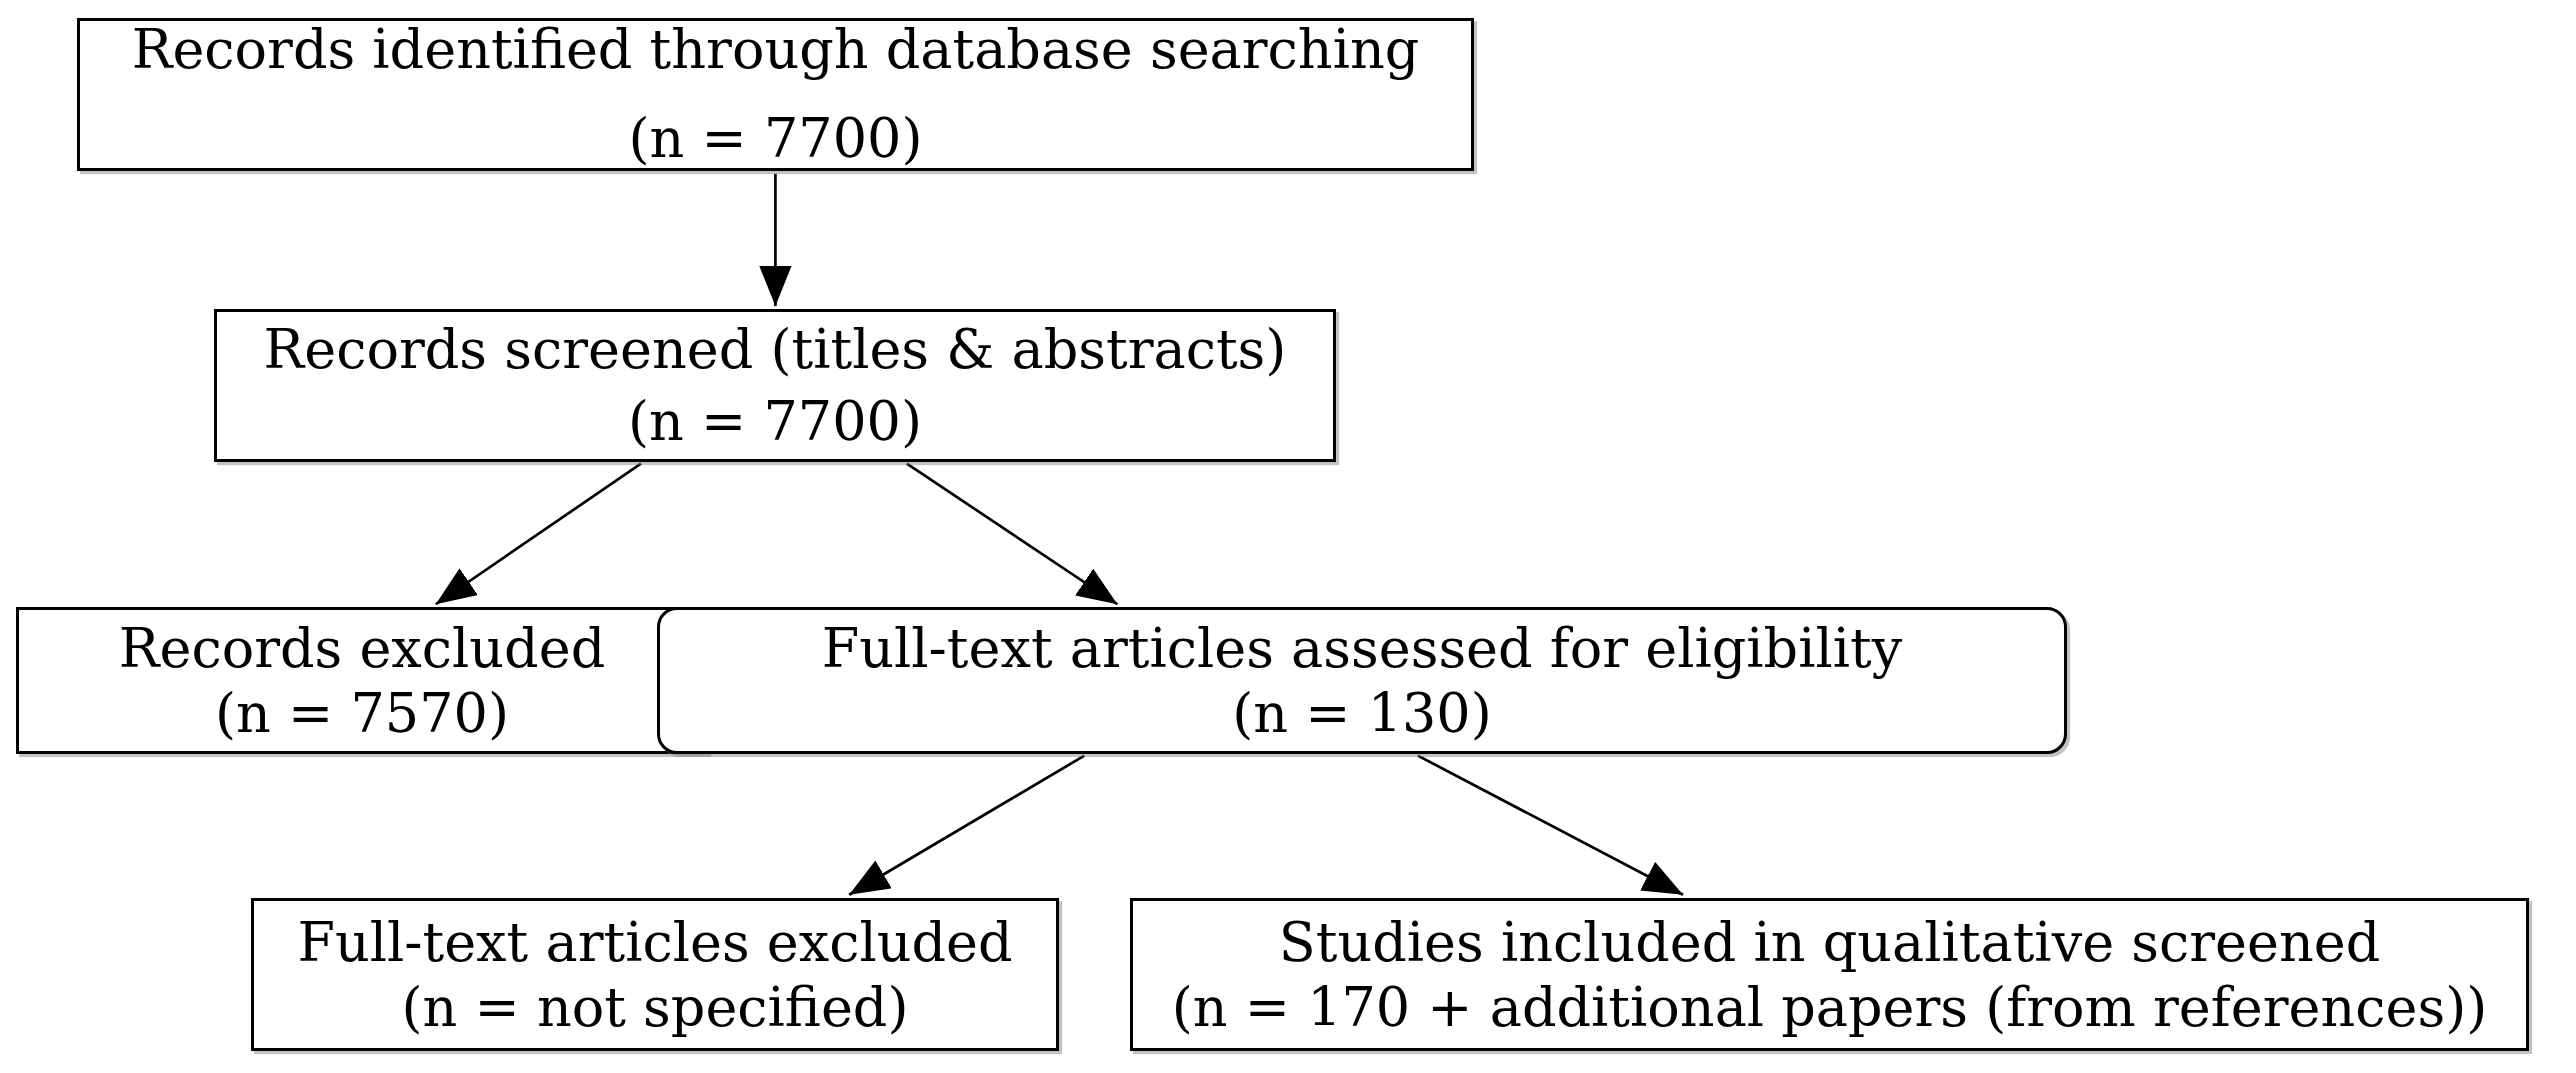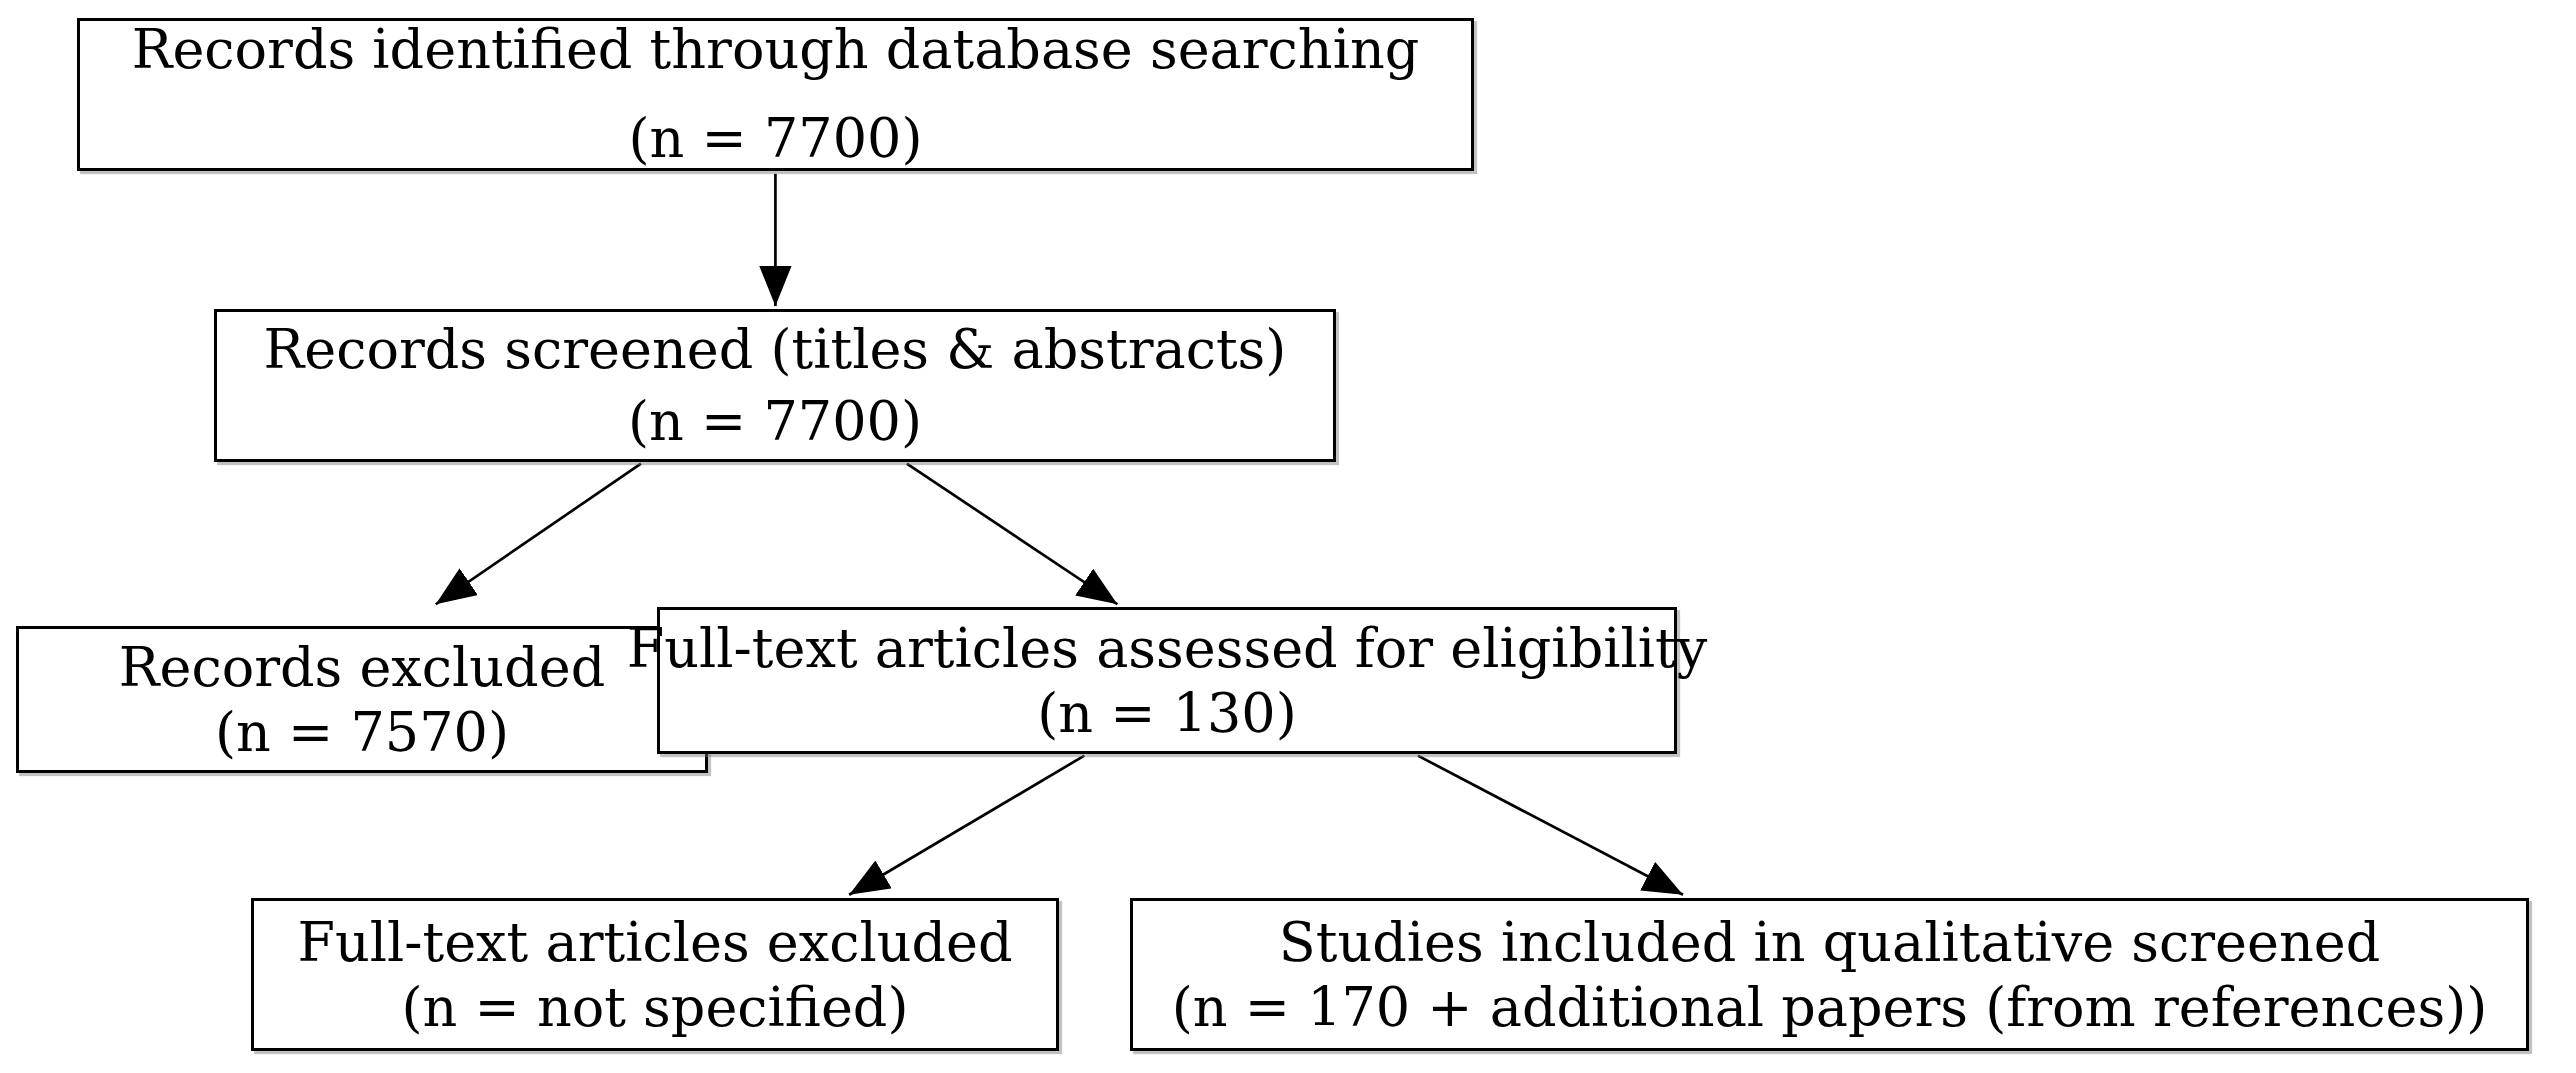--- a/index.html
+++ b/index.html
@@ -36,22 +36,22 @@
     position: absolute;
     left: 0;
     top: 0;
     width: 2576px;
     height: 1074px;
     pointer-events: none;
   }
   
   #node-identified        { left: 77px;  top: 17.7px;   width: 1397px; height: 153px; gap: 24px; }
   #node-screened          { left: 214px;  top: 309px;  width: 1122px; height: 153px; gap: 7px; }
-  #node-records-excluded  { left: 16px;   top: 607px;  width: 692px;  height: 147px; margin-top: 19px; }
-  #node-fulltext-assessed { left: 657px;  top: 607px;  width: 1020px; height: 147px; }
+  #node-records-excluded  { left: 16px;   top: 607px;  width: 692px;  height: 147px; }
+  #node-fulltext-assessed { left: 657px;  top: 607px;  width: 1410px; height: 147px; border-radius: 20px; }
   #node-fulltext-excluded { left: 251px;  top: 898px; width: 808px; height: 153px; }
   #node-included          { left: 1130px; top: 898px; width: 1399px; height: 153px; }
 </style>
 </head>
 <body>
 
 <div class="canvas">
 
   <svg class="arrow-layer" viewBox="0 0 3352 1397" xmlns="http://www.w3.org/2000/svg" aria-hidden="true">
     <defs>

